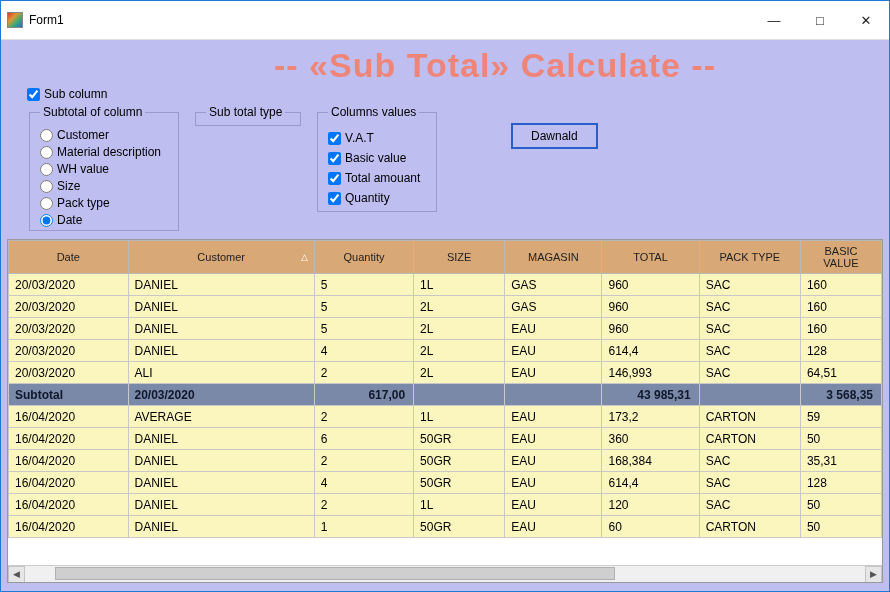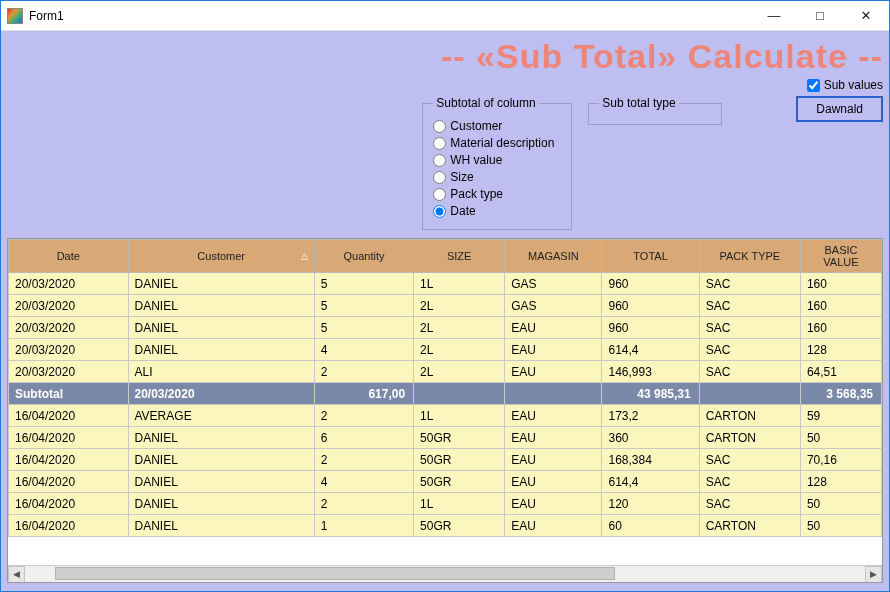--- a/index.html
+++ b/index.html
@@ -1,40 +1,40 @@
 <!DOCTYPE html>
 <html><head>
 <meta charset="utf-8">
 <style>
   * { box-sizing: border-box; font-family: "Segoe UI", Tahoma, sans-serif; }
   body { margin: 0; background: #fff; }
   .window { width: 890px; height: 592px; border: 1px solid #1e78d7; background: #fff; display: flex; flex-direction: column; }
-  .titlebar { height: 30px; background: #fff; display: flex; align-items: center; padding-left: 6px; border-bottom: 1px solid #e0e0e0; }
+  .titlebar { height: 39px; background: #fff; display: flex; align-items: center; padding-left: 6px; border-bottom: 1px solid #e0e0e0; }
   .titlebar .appicon { width: 16px; height: 16px; margin-right: 6px; background: linear-gradient(135deg,#d33,#d93,#3a7,#36c); border:1px solid #888; }
   .titlebar .title { font-size: 12px; flex: 1; color: #000; }
   .winbtns { display: flex; height: 100%; }
   .winbtn { width: 46px; height: 100%; display: flex; align-items: center; justify-content: center; font-size: 13px; color:#222; }
-  .client { flex:1; background:#bebef0; padding: 4px 6px 8px 6px; display:flex; flex-direction:column; overflow:hidden;align-items:flex-end; }
+  .client { flex:1; background:#bebef0; padding: 4px 6px 8px 6px; display:flex; flex-direction:column; overflow:hidden; }
   .heading { font-size: 34px; font-weight: bold; color:#ef8579; text-align:center; margin: 2px 0 0 100px; letter-spacing:1px; }
   .subtotal-check { font-size:12px; color:#000; margin: 2px 0 4px 20px; display:flex; align-items:center; gap:4px; }
   .groups { display:flex; gap:12px; margin-left:20px; align-items:flex-start; }
-  fieldset { border:1px solid #9a9ad0; font-size:12px; color:#000; padding:6px 10px 8px 10px; min-width:0; }
+  fieldset { border:1px solid #9a9ad0; font-size:12px; color:#000; padding:6px 10px 0 10px; min-width:0; }
   fieldset legend { padding:0 3px; font-size:12px; }
   .opt { display:flex; align-items:center; gap:4px; margin:3px 0; font-size:12px; }
   fieldset.type .opt { margin:8px 0; }
   fieldset.cols .opt { margin:6px 0; }
-  .btnrow { display:flex; align-items:flex-end; padding-bottom:6px; margin-left:60px; }
+  .btnrow { display:flex; align-items:flex-end; padding-bottom:6px; margin-left:60px;margin-top:18px; }
   .dlbtn { background:#bebef0; border:2px solid #2a5ec8; padding:4px 18px; font-size:12px; color:#000; }
   .gridwrap { flex:1; margin-top:8px; border:1px solid #999; background:#fff; display:flex; flex-direction:column; overflow:hidden; min-height:0; }
   .gridscroll { flex:1; overflow:hidden; }
   table { border-collapse:collapse; width:100%; table-layout:fixed; }
   th { background:#d8a876; color:#222; font-size:11px; font-weight:normal; padding:4px 6px; border:1px solid #b8b8b8; text-align:center; height:30px; position:relative; }
   th .sortmark { position:absolute; right:6px; top:50%; transform:translateY(-50%); font-size:9px; color:#fff; }
   td { background:#fbf6bd; color:#000; font-size:12px; padding:3px 6px; border:1px solid #c8c8c8; height:22px; overflow:hidden; white-space:nowrap; }
-  tr.subtotal td { background:#7b89a8; color:#ffffff; font-weight:bold; }
+  tr.subtotal td { background:#7b89a8; color:#0f172a; font-weight:bold; }
   tr.subtotal td.num { text-align:right; padding-right:8px; }
   .hscroll { height:17px; background:#f0f0f0; border-top:1px solid #ccc; display:flex; align-items:center; }
   .hscroll .arrow { width:17px; height:17px; background:#e6e6e6; border:1px solid #c4c4c4; display:flex; align-items:center; justify-content:center; font-size:9px; color:#555; }
   .hscroll .track { flex:1; height:17px; background:#f0f0f0; position:relative; }
   .hscroll .thumb { position:absolute; left:30px; top:1px; width:560px; height:13px; background:#cfcfcf; border:1px solid #b0b0b0; }
   input[type=radio], input[type=checkbox] { margin:0; width:13px; height:13px; }
   col.c0{width:118px}col.c1{width:184px}col.c2{width:98px}col.c3{width:90px}col.c4{width:96px}col.c5{width:96px}col.c6{width:100px}col.c7{width:80px}
 </style>
 </head>
 <body>
@@ -48,21 +48,21 @@
       <div class="winbtn">□</div>
       <div class="winbtn close">✕</div>
     </div>
   </div>
 
   <div class="client">
     <div class="heading">--  «Sub Total» Calculate   --</div>
 
     <label class="subtotal-check">
       <input type="checkbox" id="st-chk" checked="" style="">
-      <span>Sub values</span>
+      <span>Sub column</span>
     </label>
 
     <div class="groups">
       <fieldset style="width:150px">
         <legend>Subtotal of column</legend>
         <div id="col-opts">
             <label class="opt">
               <input type="radio" name="colgrp" style="">
               <span>Customer</span>
             </label>
@@ -82,24 +82,45 @@
               <input type="radio" name="colgrp" style="">
               <span>Pack type</span>
             </label>
             <label class="opt">
               <input type="radio" name="colgrp" checked="" style="">
               <span>Date</span>
             </label>
           </div>
       </fieldset>
 
-      <fieldset class="type" style="width:134px">
+      <fieldset class="type" style="width:106px">
         <legend>Sub total type</legend>
       </fieldset>
 
+      <fieldset class="cols" style="width:120px">
+        <legend>Columns values</legend>
+        <div id="val-opts">
+            <label class="opt">
+              <input type="checkbox" checked="" style="">
+              <span>V.A.T</span>
+            </label>
+            <label class="opt">
+              <input type="checkbox" checked="" style="">
+              <span>Basic value</span>
+            </label>
+            <label class="opt">
+              <input type="checkbox" checked="" style="">
+              <span>Total amouant</span>
+            </label>
+            <label class="opt">
+              <input type="checkbox" checked="" style="">
+              <span>Quantity</span>
+            </label>
+          </div>
+      </fieldset>
 
       <div class="btnrow">
         <button class="dlbtn">Dawnald</button>
       </div>
     </div>
 
     <div class="gridwrap">
       <div class="gridscroll">
         <table>
           <colgroup>
@@ -206,21 +227,21 @@
                 <td>50</td>
               </tr>
               <tr>
                 <td>16/04/2020</td>
                 <td>DANIEL</td>
                 <td>2</td>
                 <td>50GR</td>
                 <td>EAU</td>
                 <td>168,384</td>
                 <td>SAC</td>
-                <td>70,16</td>
+                <td>35,31</td>
               </tr>
               <tr>
                 <td>16/04/2020</td>
                 <td>DANIEL</td>
                 <td>4</td>
                 <td>50GR</td>
                 <td>EAU</td>
                 <td>614,4</td>
                 <td>SAC</td>
                 <td>128</td>

